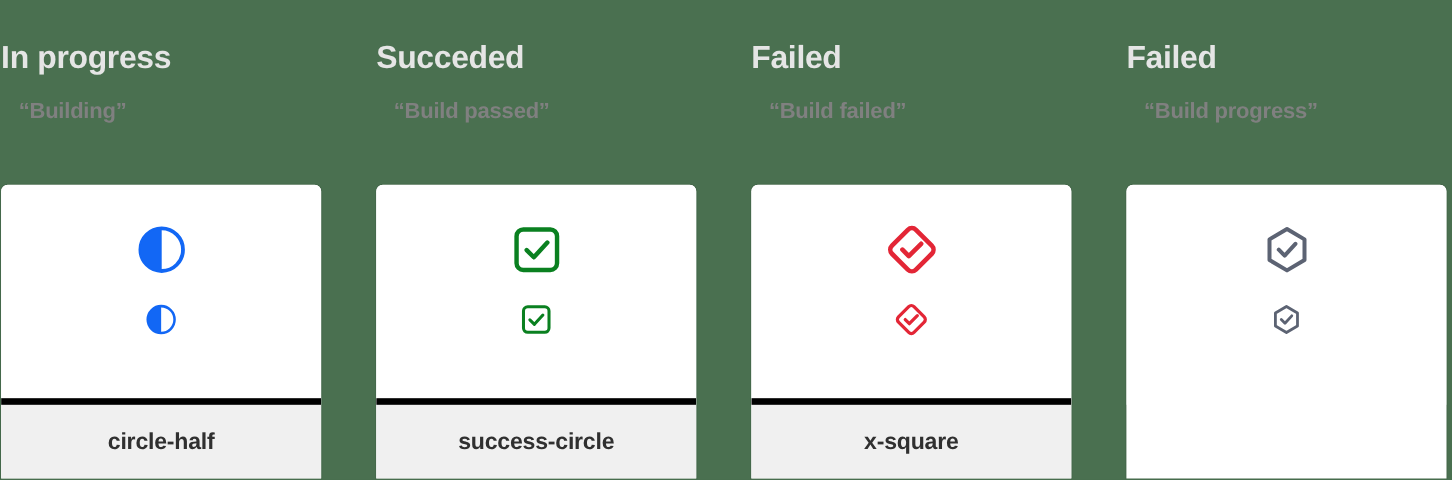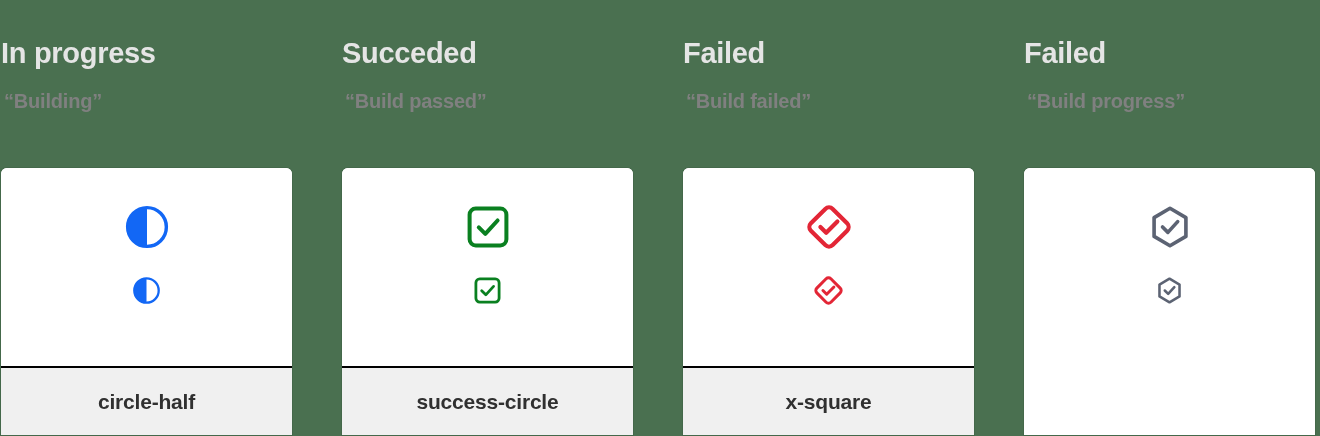--- a/index.html
+++ b/index.html
@@ -41,21 +41,21 @@
     top: 37px;
     font-size: 29px;
     font-weight: bold;
     color: #e5e5e5;
     letter-spacing: -0.3px;
     white-space: nowrap;
     text-align: right;
   }
   .head-sub {
     position: absolute;
-    left: 4px;
+    left: 17px;
     top: 90px;
     font-size: 20px;
     font-weight: bold;
     color: #808080;
     letter-spacing: -0.2px;
     white-space: nowrap;
   }
 
   .card {
     position: absolute;
@@ -96,21 +96,21 @@
     align-items: center;
     justify-content: center;
   }
   .card-footer {
     position: absolute;
     left: 0;
     bottom: 0;
     width: 100%;
     height: 67px;
     background: #f0f0f0;
-    border-top: 2px solid #000000;
+    border-top: 6px solid #000000;
     display: flex;
     align-items: center;
     justify-content: center;
   }
   .card-footer-label {
     font-size: 21px;
     font-weight: bold;
     color: #303030;
     letter-spacing: -0.2px;
   }

